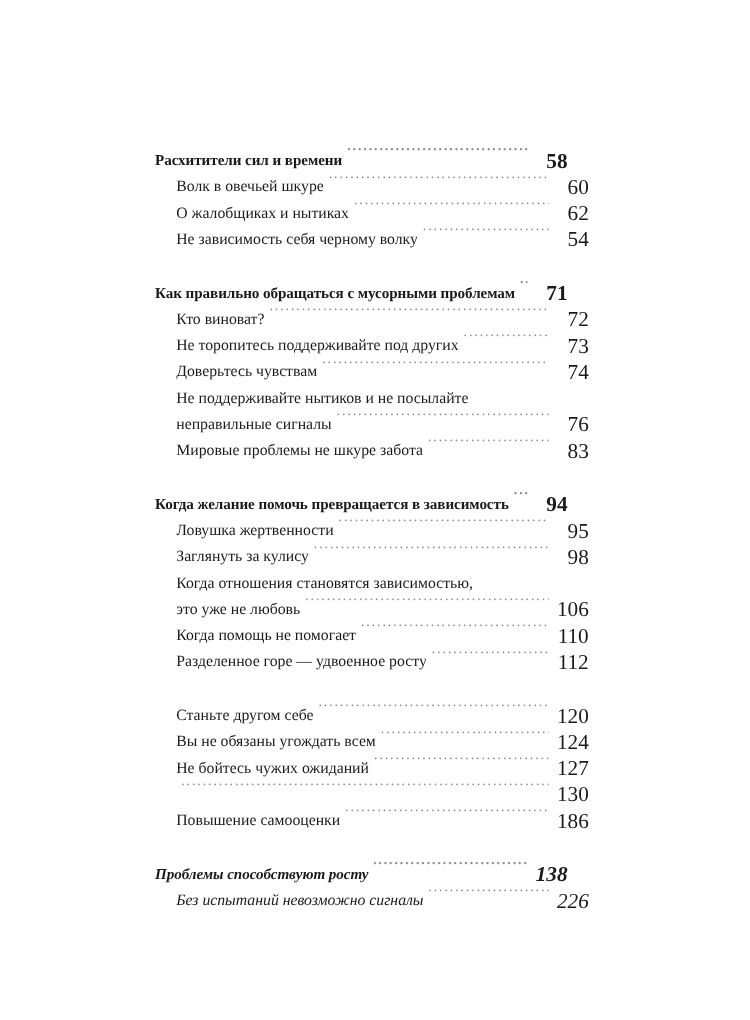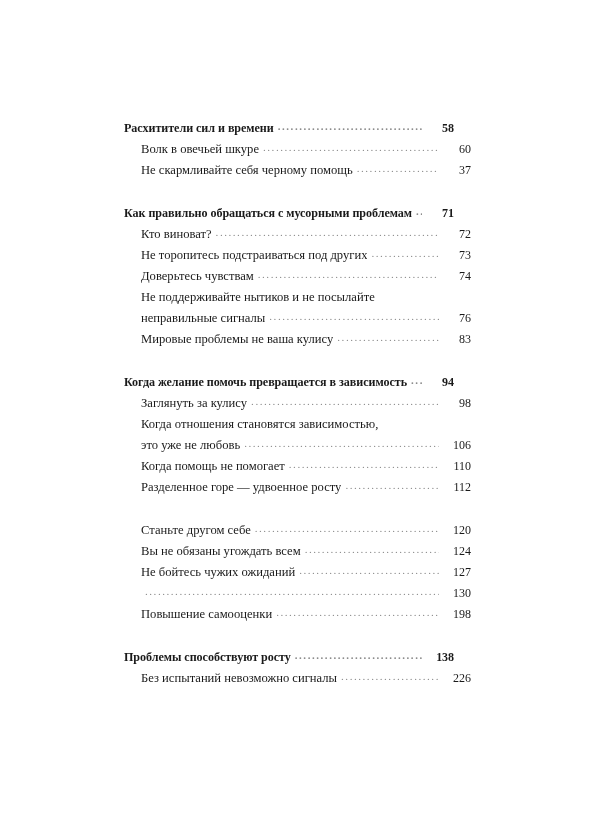--- a/index.html
+++ b/index.html
@@ -29,26 +29,27 @@
     left: 124px;
     top: 118px;
     width: 330px;
   }
 
   .toc-section {
     margin-bottom: 22px;
   }
   .toc-section:last-child {
     margin-bottom: 0;
+    font-style: italic;
   }
 
   
   .entry {
     display: flex;
-    align-items: flex-end;
+    align-items: flex-start;
     width: 100%;
     line-height: 21px;
     font-size: 12.3px;
     white-space: nowrap;
   }
 
   .entry .etitle {
     flex: 0 1 auto;
     overflow: hidden;
     text-overflow: clip;
@@ -71,21 +72,21 @@
     font-size: 11px;
     letter-spacing: 1.55px;
     color: #8a8a8a;
     white-space: nowrap;
     overflow: hidden;
   }
 
   .entry .epage {
     flex: 0 0 28px;
     text-align: right;
-    font-size: 12px;
+    font-size: 17px;
     color: #1a1a1a;
   }
 
   
   .entry.heading {
     font-weight: bold;
     font-size: 12.1px;
     letter-spacing: -0.05px;
     margin-left: 0;
   }
@@ -115,65 +116,75 @@
           <span class="etitle">Расхитители сил и времени</span>
           <span class="leader"></span>
           <span class="epage">58</span>
         </div>
         <div class="entry sub">
           <span class="etitle">Волк в овечьей шкуре</span>
           <span class="leader"></span>
           <span class="epage">60</span>
         </div>
         <div class="entry sub">
-          <span class="etitle">Не скармливайте себя черному помощь</span>
-          <span class="leader"></span>
-          <span class="epage">37</span>
+          <span class="etitle">О жалобщиках и нытиках</span>
+          <span class="leader"></span>
+          <span class="epage">62</span>
+        </div>
+        <div class="entry sub">
+          <span class="etitle">Не зависимость себя черному волку</span>
+          <span class="leader"></span>
+          <span class="epage">54</span>
         </div>
       </div>
       <div class="toc-section">
         <div class="entry heading">
           <span class="etitle">Как правильно обращаться с мусорными проблемами</span>
           <span class="leader"></span>
           <span class="epage">71</span>
         </div>
         <div class="entry sub">
           <span class="etitle">Кто виноват?</span>
           <span class="leader"></span>
           <span class="epage">72</span>
         </div>
         <div class="entry sub">
-          <span class="etitle">Не торопитесь подстраиваться под других</span>
+          <span class="etitle">Не торопитесь поддерживайте под других</span>
           <span class="leader"></span>
           <span class="epage">73</span>
         </div>
         <div class="entry sub">
           <span class="etitle">Доверьтесь чувствам</span>
           <span class="leader"></span>
           <span class="epage">74</span>
         </div>
         <div class="entry sub wrap-first">
           <span class="etitle">Не поддерживайте нытиков и не посылайте</span>
         </div>
         <div class="entry sub">
           <span class="etitle">неправильные сигналы</span>
           <span class="leader"></span>
           <span class="epage">76</span>
         </div>
         <div class="entry sub">
-          <span class="etitle">Мировые проблемы не ваша кулису</span>
+          <span class="etitle">Мировые проблемы не шкуре забота</span>
           <span class="leader"></span>
           <span class="epage">83</span>
         </div>
       </div>
       <div class="toc-section">
         <div class="entry heading">
           <span class="etitle">Когда желание помочь превращается в зависимость</span>
           <span class="leader"></span>
           <span class="epage">94</span>
+        </div>
+        <div class="entry sub">
+          <span class="etitle">Ловушка жертвенности</span>
+          <span class="leader"></span>
+          <span class="epage">95</span>
         </div>
         <div class="entry sub">
           <span class="etitle">Заглянуть за кулису</span>
           <span class="leader"></span>
           <span class="epage">98</span>
         </div>
         <div class="entry sub wrap-first">
           <span class="etitle">Когда отношения становятся зависимостью,</span>
         </div>
         <div class="entry sub">
@@ -208,21 +219,21 @@
           <span class="leader"></span>
           <span class="epage">127</span>
         </div>
         <div class="entry sub">
           <span class="leader"></span>
           <span class="epage">130</span>
         </div>
         <div class="entry sub">
           <span class="etitle">Повышение самооценки</span>
           <span class="leader"></span>
-          <span class="epage">198</span>
+          <span class="epage">186</span>
         </div>
       </div>
       <div class="toc-section">
         <div class="entry heading">
           <span class="etitle">Проблемы способствуют росту</span>
           <span class="leader"></span>
           <span class="epage">138</span>
         </div>
         <div class="entry sub">
           <span class="etitle">Без испытаний невозможно сигналы</span>

